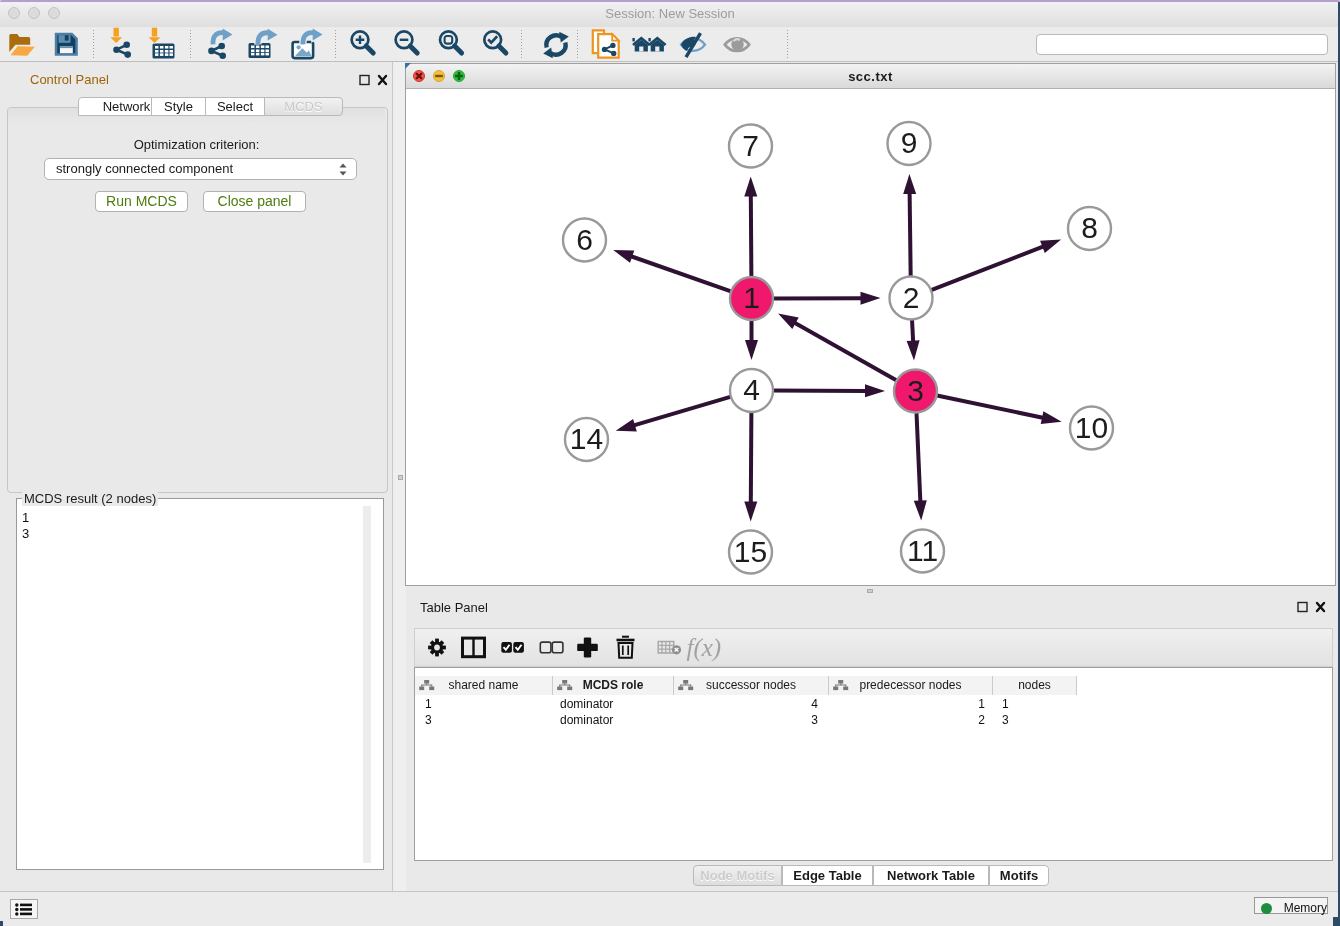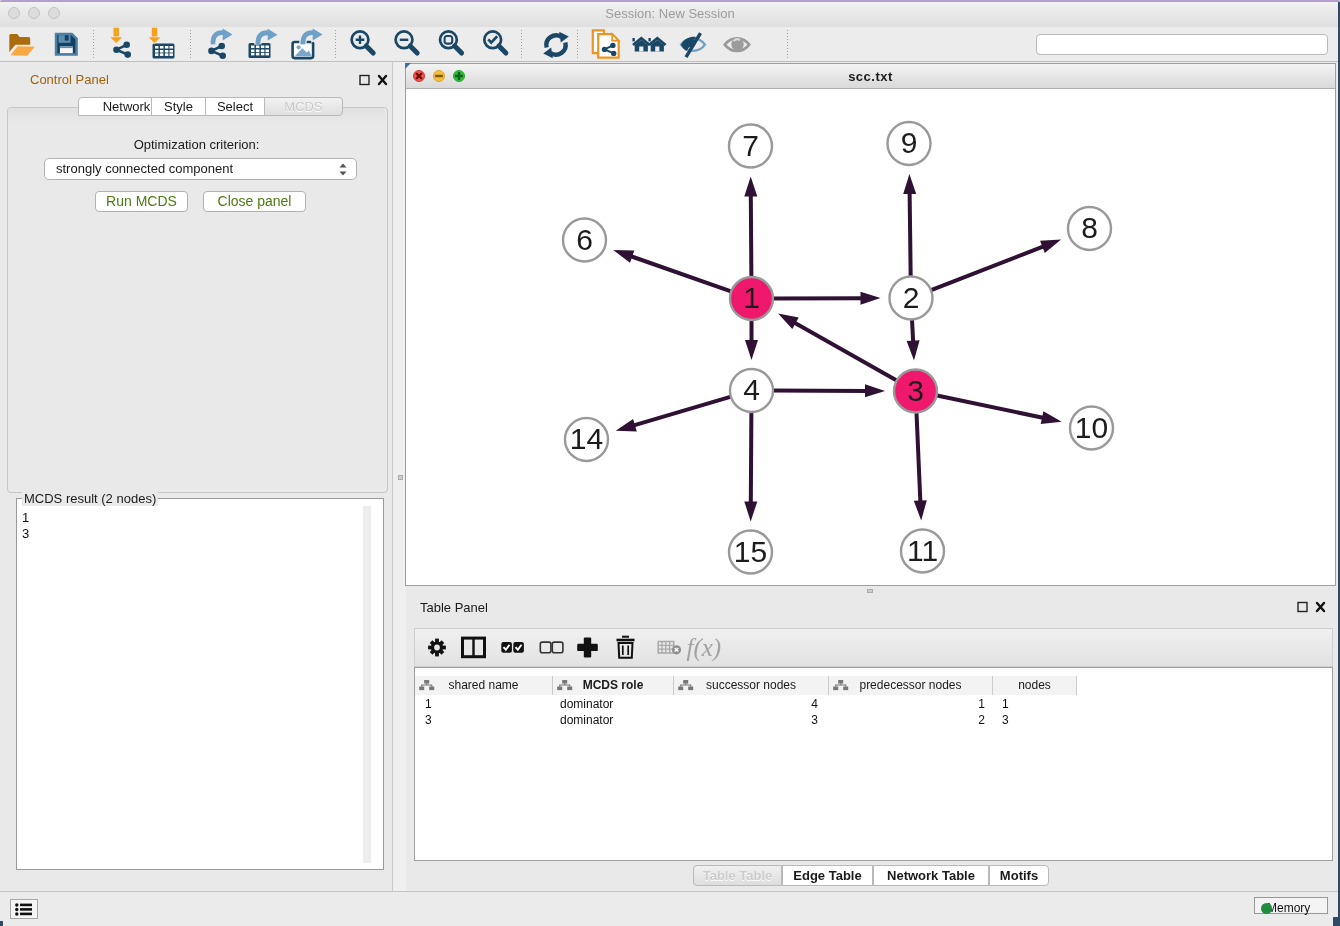--- a/index.html
+++ b/index.html
@@ -47,21 +47,21 @@
 #tbl{left:414px;top:667px;width:919px;height:194px;background:#fff;border:1px solid #9f9f9f;box-sizing:border-box;}
 .hcell{top:676px;height:19px;background:#f3f3f3;border-right:1px solid #cbcbcb;box-sizing:border-box;
  font-size:12px;color:#1a1a1a;text-align:center;line-height:19px;}
 .trow{font-size:12px;color:#111;height:16px;line-height:16px;}
 .btab{top:865px;height:21px;box-sizing:border-box;border:1px solid #b9b9b9;background:#fff;
  font-size:13px;font-weight:bold;color:#1a1a1a;text-align:center;line-height:19px;}
 
 #statusbar{left:0;top:891px;width:1340px;height:35px;background:#ebebeb;border-top:1px solid #c4c4c4;box-sizing:border-box;}
 #listbtn{left:10px;top:899px;width:28px;height:20px;background:#f5f5f5;border:1px solid #a8a8a8;box-sizing:border-box;}
 #membtn{left:1254px;top:897px;width:74px;height:17px;background:#f4f4f4;border:1px solid #989898;box-sizing:border-box;
- font-size:12px;color:#111;text-align:left;line-height:21px;padding-left:12px;}
+ font-size:12px;color:#111;text-align:right;line-height:21px;padding-left:12px;}
 #memdot{left:1261px;top:903px;width:11px;height:11px;border-radius:50%;background:#1e8e3e;}
 .grip{background:#cfcfcf;border:1px solid #ababab;box-sizing:border-box;}
 </style>
 </head>
 <body>
 <div class="abs" id="titlebar"></div>
 <div class="abs" id="topline"></div>
 <div class="abs tl" style="left:8px;"></div>
 <div class="abs tl" style="left:28px;"></div>
 <div class="abs tl" style="left:48px;"></div>
@@ -397,21 +397,21 @@
 <div class="abs trow" style="left:425px;top:696px;width:100px;">1</div>
 <div class="abs trow" style="left:560px;top:696px;width:100px;">dominator</div>
 <div class="abs trow" style="left:700px;top:696px;width:118px;text-align:right;">4</div>
 <div class="abs trow" style="left:860px;top:696px;width:125px;text-align:right;">1</div>
 <div class="abs trow" style="left:1002px;top:696px;width:70px;">1</div>
 <div class="abs trow" style="left:425px;top:712px;width:100px;">3</div>
 <div class="abs trow" style="left:560px;top:712px;width:100px;">dominator</div>
 <div class="abs trow" style="left:700px;top:712px;width:118px;text-align:right;">3</div>
 <div class="abs trow" style="left:860px;top:712px;width:125px;text-align:right;">2</div>
 <div class="abs trow" style="left:1002px;top:712px;width:70px;">3</div>
-<div class="abs btab" style="left:693px;width:89px;border-radius:4px 0 0 4px;background:linear-gradient(#f0f0f0,#dedede);color:#ccc;text-shadow:0 1px 0 #fff;">Table Table</div>
+<div class="abs btab" style="left:693px;width:89px;border-radius:4px 0 0 4px;background:linear-gradient(#f0f0f0,#dedede);color:#ccc;text-shadow:0 1px 0 #fff;">Node Motifs</div>
 <div class="abs btab" style="left:782px;width:91px;">Edge Table</div>
 <div class="abs btab" style="left:873px;width:116px;">Network Table</div>
 <div class="abs btab" style="left:989px;width:60px;border-radius:0 4px 4px 0;">Motifs</div>
 
 <div class="abs" id="statusbar"></div>
 <div class="abs" id="listbtn"></div>
 <svg class="abs" style="left:15px;top:903px;" width="18" height="13" viewBox="0 0 18 13">
     <circle cx="1.8" cy="2" r="1.7" fill="#111"></circle>
     <circle cx="1.8" cy="6.5" r="1.7" fill="#111"></circle>
     <circle cx="1.8" cy="11" r="1.7" fill="#111"></circle>

